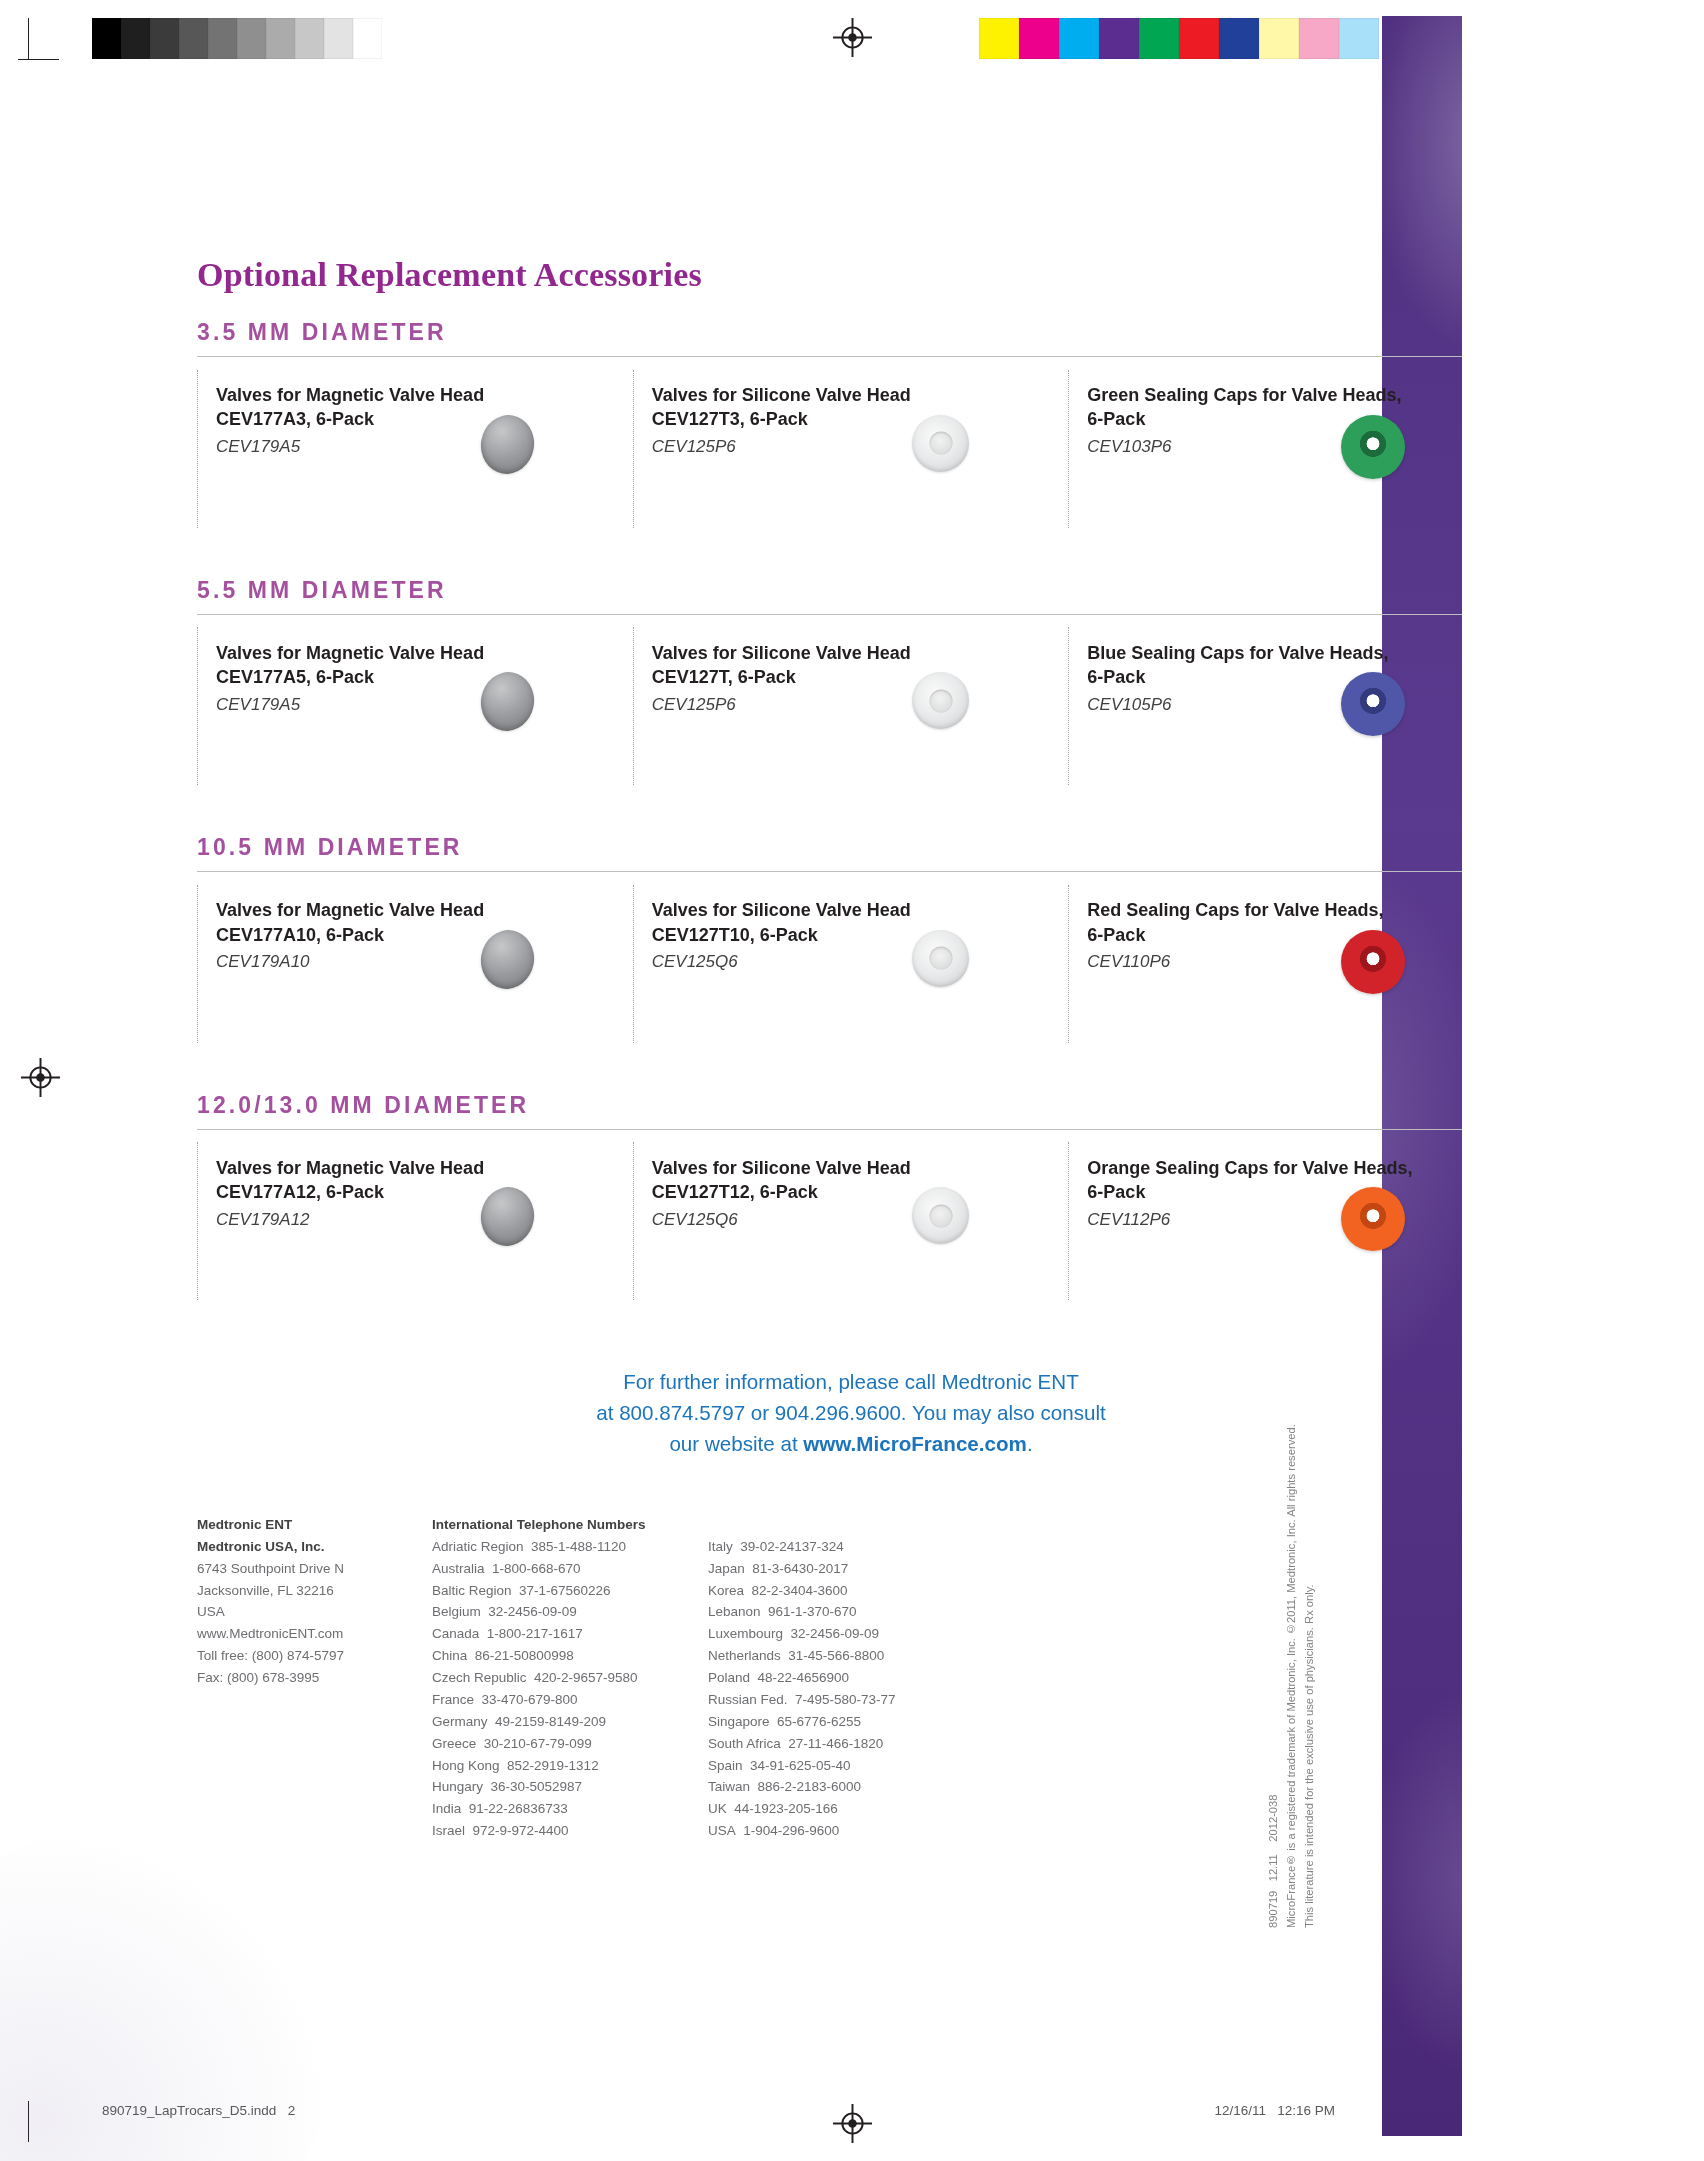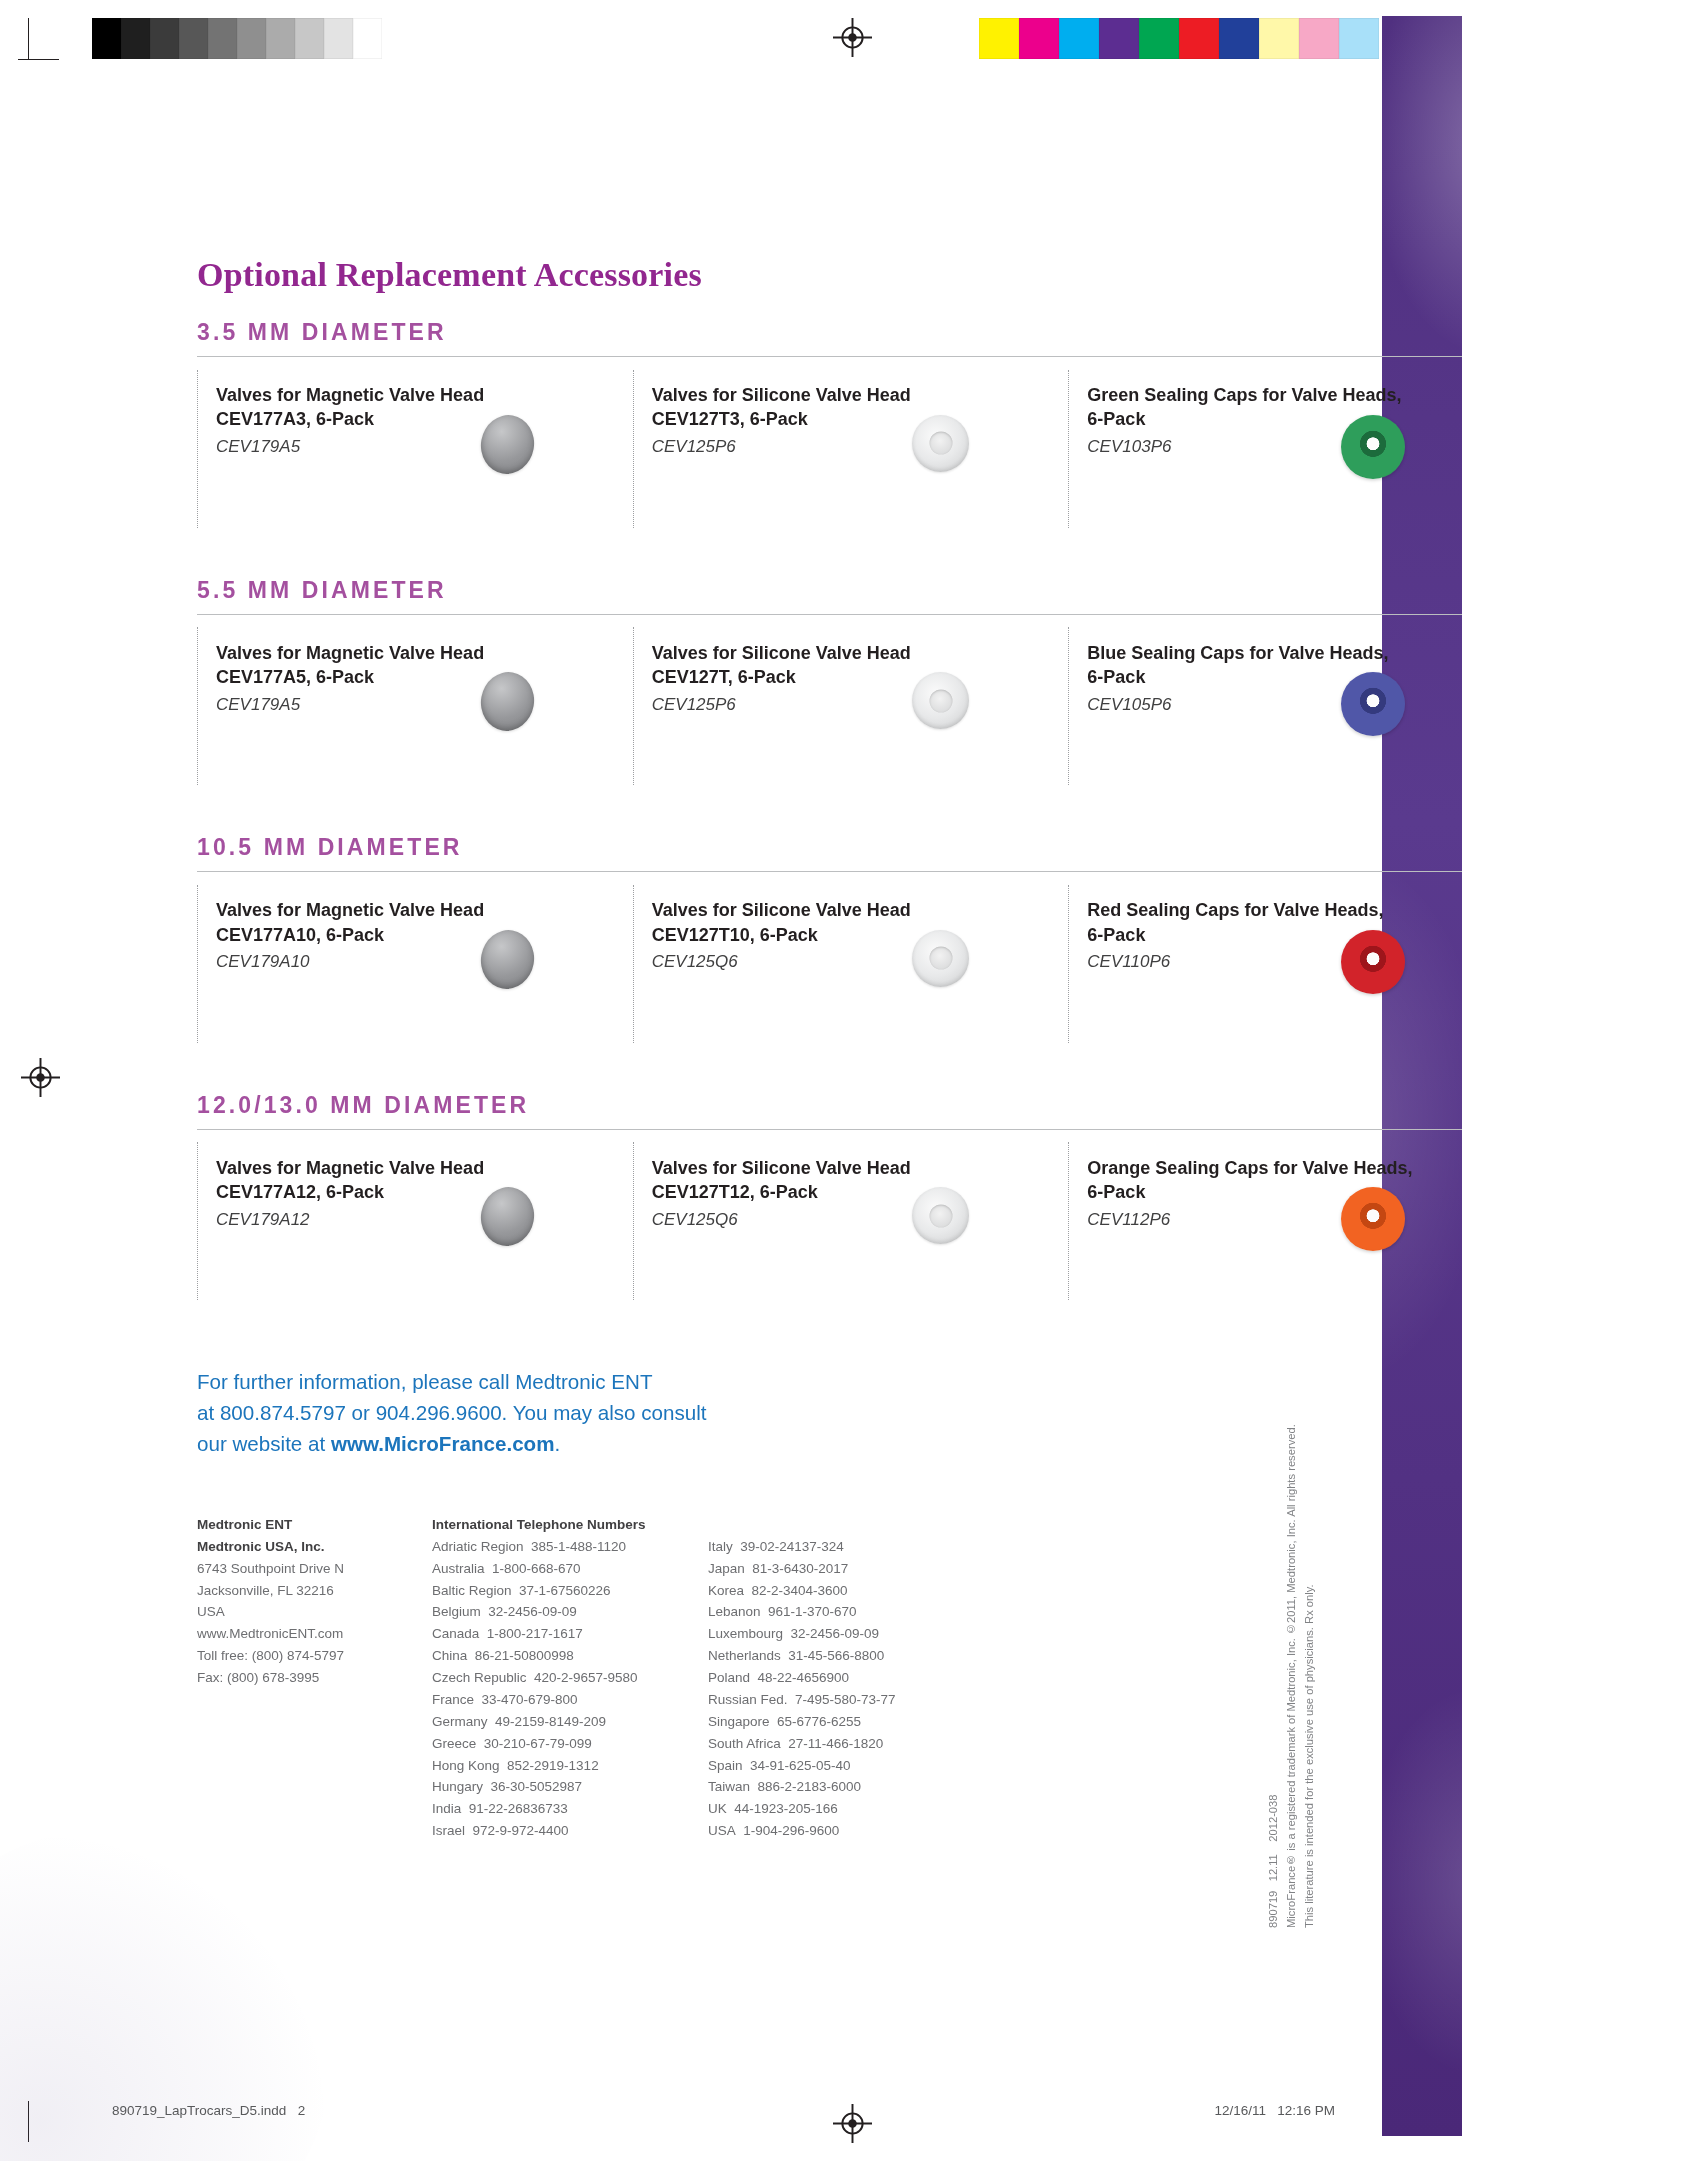--- a/index.html
+++ b/index.html
@@ -58,38 +58,38 @@
       box-shadow:inset 0 0.9px 2.2px rgba(0,0,0,0.18);}
   .cap{width:64px;height:64px;border-radius:50%;
       background:radial-gradient(circle at 50% 45%, #fdfdfd 0 13%, var(--capdark) 14% 27%, var(--capmain) 28% 70%, var(--capdark) 100%);
       box-shadow:0 1.3px 3.6px rgba(0,0,0,0.2);}
   .cap-green{--capmain:#2E9E5B;--capdark:#1C6B3C;}
   .cap-blue{--capmain:#5057A8;--capdark:#343A7E;}
   .cap-red{--capmain:#D2232A;--capdark:#9E151B;}
   .cap-orange{--capmain:#F26322;--capdark:#C44712;}
 
   
-  .contact{margin-top:67px;font-size:20.6px;color:#1C75BC;line-height:1.5;}
+  .contact{margin-top:67px;font-size:20.6px;color:#1C75BC;line-height:1.5;text-align:center;}
   .contact .site{font-weight:bold;}
   .info{display:flex;margin-top:54px;font-size:13.5px;color:#6D6E71;line-height:1.62;gap:26px;}
   .addr{width:209px;}
   .bold-gray{font-weight:bold;color:#414042;}
   .intl-h{font-weight:bold;color:#414042;}
   .intl-cols{display:flex;}
   .intl-col1{width:276px;}
 
   .logo{margin-top:49px;}
 
   
   .sidetext{position:absolute;right:143px;bottom:233px;height:601px;
       writing-mode:vertical-lr;transform:rotate(180deg);
       font-size:11.2px;color:#808285;line-height:1.6;white-space:nowrap;}
 
   
-  .footer-left{position:absolute;left:102px;top:2103px;font-size:13.5px;color:#58595B;margin-left:10px;}
+  .footer-left{position:absolute;left:102px;top:2103px;font-size:13.5px;color:#58595B;}
   .footer-right{position:absolute;right:127px;top:2103px;font-size:13.5px;color:#58595B;}
 </style>
 </head>
 <body>
 
 <div class="page">
 
   <div class="bar grayscale">
       <span class="swatch" style="background: rgb(0, 0, 0);"></span>
       <span class="swatch" style="background: rgb(31, 31, 31);"></span>

